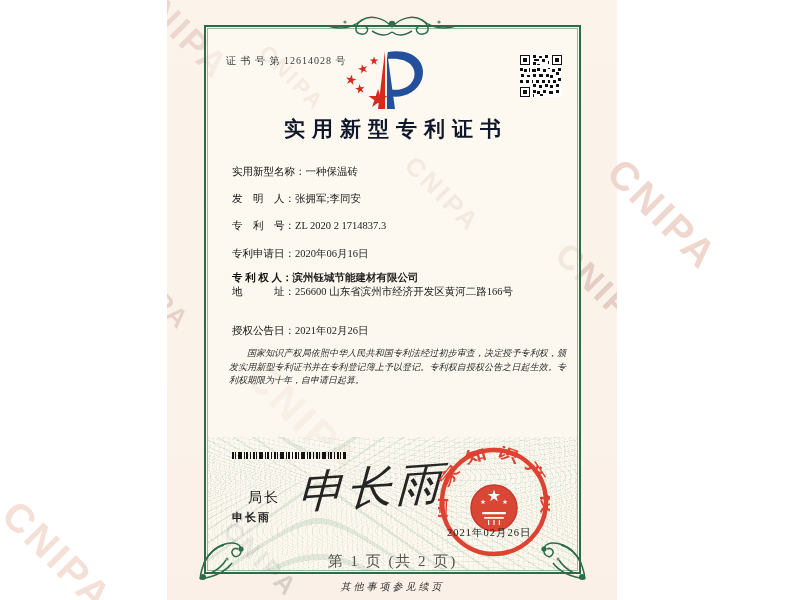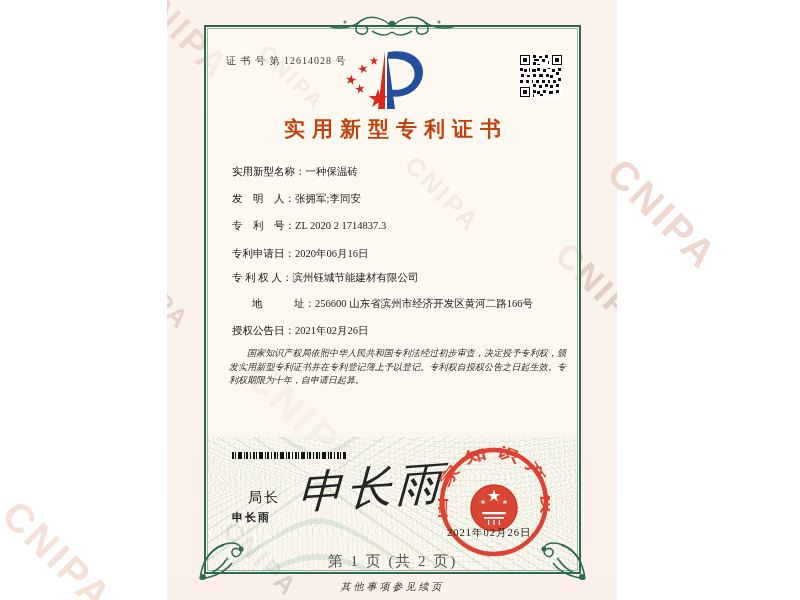--- a/index.html
+++ b/index.html
@@ -34,21 +34,21 @@
   .guilloche{
     left:208px;top:437px;width:369px;height:134px;
     background-image:
       repeating-radial-gradient(140px 24px ellipse at 30% 30%, rgba(88,148,112,.15) 0 1px, transparent 1px 6px),
       repeating-radial-gradient(160px 28px ellipse at 72% 70%, rgba(88,148,112,.12) 0 1px, transparent 1px 7px),
       repeating-linear-gradient(88deg, rgba(88,148,112,.07) 0 1px, transparent 1px 5px);
   }
   .cert-no{left:226px;top:54px;font-size:10px;color:#3a3a3a;letter-spacing:1px;}
   .title{
     left:204px;top:115px;width:377px;text-align:center;
-    font-size:21px;font-weight:bold;color:#c2410c;letter-spacing:7px;text-indent:7px;
+    font-size:21px;font-weight:bold;color:#0f172a;letter-spacing:7px;text-indent:7px;
   }
   .row{left:232px;font-size:10.5px;color:#1f1f1f;white-space:nowrap;width:340px;}
   .row .lbl{color:#111;}
   .row .val{color:#222;}
   .row .pair2{position:absolute;left:166px;top:0;}
   .paras{
     left:229px;top:347px;width:337px;
     font-size:9px;line-height:13.5px;color:#2a2a2a;
     font-style:italic;text-align:justify;
   }
@@ -215,24 +215,24 @@
 </div>
 <div class="abs row" style="top:192px;">
   <span class="lbl">发　明　人：</span><span class="val">张拥军;李同安</span>
 </div>
 <div class="abs row" style="top:219px;">
   <span class="lbl">专　利　号：</span><span class="val">ZL 2020 2 1714837.3</span>
 </div>
 <div class="abs row" style="top:247px;">
   <span class="lbl">专利申请日：</span><span class="val">2020年06月16日</span>
 </div>
-<div class="abs row" style="top:271px;">
+<div class="abs row" style="top:271px;font-weight:bold;">
   <span class="lbl">专 利 权 人：</span><span class="val">滨州钰城节能建材有限公司</span>
 </div>
-<div class="abs row" style="top:297px;margin-left:20px;">
+<div class="abs row" style="top:285px;">
   <span class="lbl">地　　　址：</span><span class="val">256600 山东省滨州市经济开发区黄河二路166号</span>
 </div>
 <div class="abs row" style="top:324px;">
   <span class="lbl">授权公告日：</span><span class="val">2021年02月26日</span>
 </div>
 
 <div class="abs paras">
   <p>国家知识产权局依照中华人民共和国专利法经过初步审查，决定授予专利权，颁发实用新型专利证书并在专利登记簿上予以登记。专利权自授权公告之日起生效。专利权期限为十年，自申请日起算。</p>
 </div>
 

